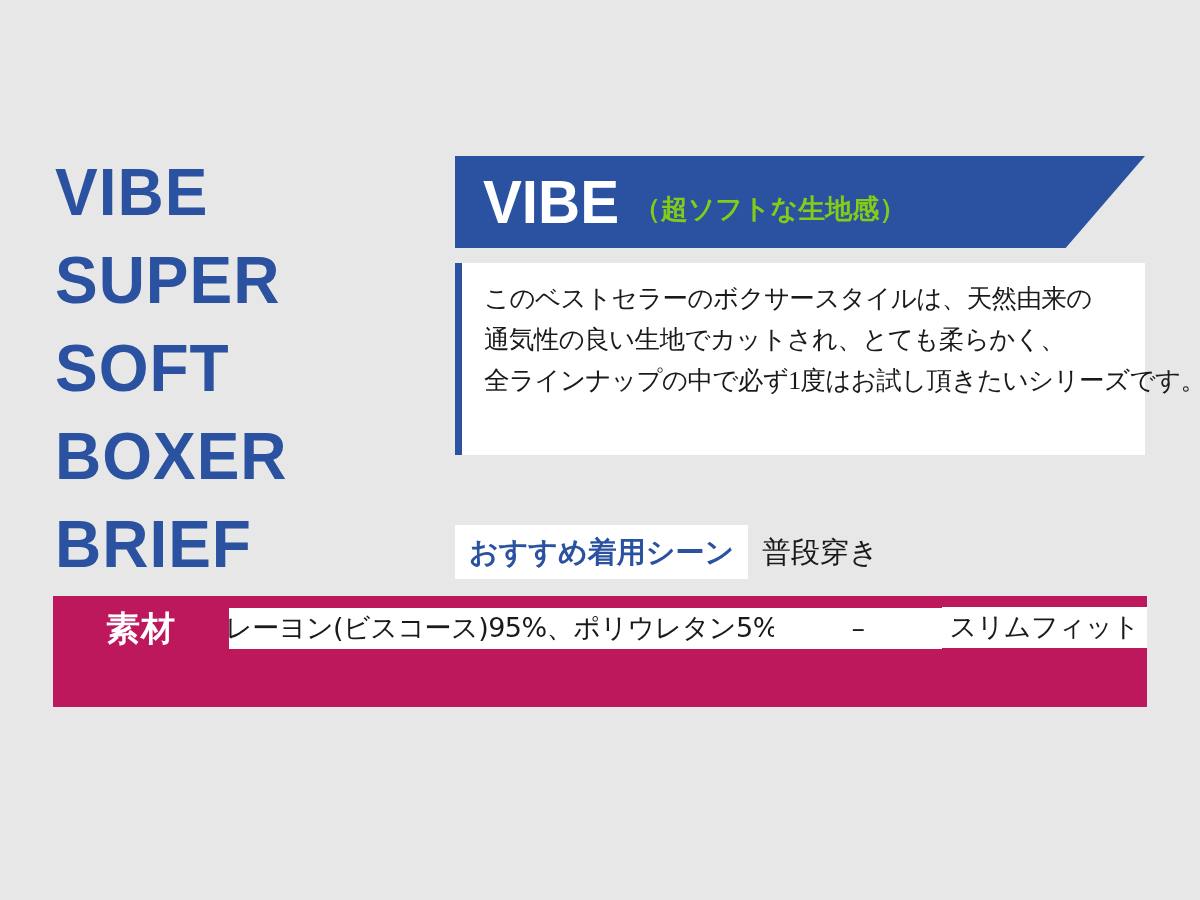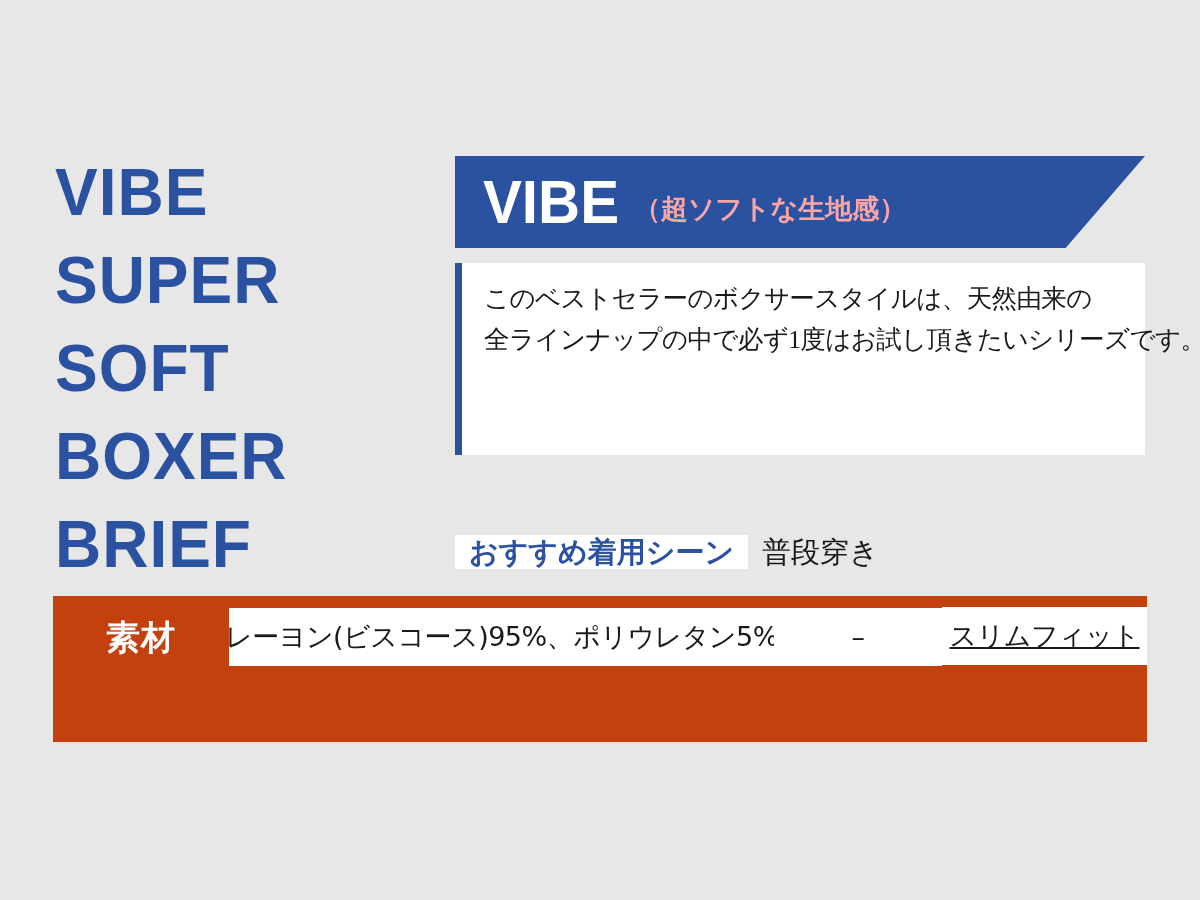--- a/index.html
+++ b/index.html
@@ -62,21 +62,21 @@
     color: #ffffff;
     font-weight: 700;
     font-size: 62px;
     line-height: 62px;
     letter-spacing: 0px;
     font-family: "Liberation Sans Narrow", "Liberation Sans", sans-serif;
     transform: scaleX(0.94);
     transform-origin: left center;
   }
   .banner-sub {
-    color: #fca5a5;
+    color: #84cc16;
     font-weight: 700;
     font-size: 27px;
     line-height: 27px;
     margin-left: 6px;
     margin-top: 12px;
     white-space: nowrap;
     font-family: "DejaVu Sans", "Liberation Sans", sans-serif;
   }
 
   
@@ -111,21 +111,21 @@
     height: 44px;
     display: flex;
     align-items: center;
   }
   .scene-tag {
     background: #ffffff;
     color: #2a52a0;
     font-weight: 700;
     font-size: 29px;
     line-height: 40px;
-    height: 34px;
+    height: 54px;
     display: flex;
     align-items: center;
     padding: 0 14px;
     box-sizing: border-box;
     white-space: nowrap;
     font-family: "DejaVu Sans", "Liberation Sans", sans-serif;
     letter-spacing: 0px;
   }
   .scene-value {
     color: #1a1a1a;
@@ -135,22 +135,22 @@
     white-space: nowrap;
     font-family: "DejaVu Sans", "Liberation Sans", sans-serif;
   }
 
   
   .spec-table {
     position: absolute;
     left: 53px;
     top: 596px;
     width: 1094px;
-    height: 146px;
-    background: #c2410c;
+    height: 111px;
+    background: #be185d;
     display: grid;
     grid-template-columns: 176px 545px 168px 205px;
     grid-template-rows: 1fr 1fr;
     column-gap: 0;
     row-gap: 0;
     box-sizing: border-box;
     padding: 8px 24px 8px 0;
   }
   .cell {
     display: flex;
@@ -171,21 +171,21 @@
     background: #ffffff;
     color: #1a1a1a;
     font-size: 27px;
     line-height: 30px;
     white-space: nowrap;
     font-family: "DejaVu Sans", "Liberation Sans", sans-serif;
     letter-spacing: -0.5px;
     margin: 4px 0;
   }
   .cell-value.r1 { margin-bottom: 3px; justify-content: center; }
-  .cell-value.r2 { margin-top: 3px; text-decoration: underline; }
+  .cell-value.r2 { margin-top: 3px; }
   .cell-value .txt { display: block; padding: 0 10px; }
   .dash-value { font-size: 27px; }
 </style>
 </head>
 <body>
 
 <div class="page">
 
   <div class="product-title">
     <span class="tline">VIBE</span>
@@ -196,20 +196,21 @@
   </div>
 
   <div class="banner">
     <span class="banner-main">VIBE</span>
     <span class="banner-sub">（超ソフトな生地感）</span>
   </div>
 
   <div class="desc-box">
     <div class="desc-inner">
       <span class="desc-line">このベストセラーのボクサースタイルは、天然由来の</span>
+      <span class="desc-line">通気性の良い生地でカットされ、とても柔らかく、</span>
       <span class="desc-line">全ラインナップの中で必ず1度はお試し頂きたいシリーズです。</span>
     </div>
   </div>
 
   <div class="scene-row">
     <span class="scene-tag">おすすめ着用シーン</span>
     <span class="scene-value">普段穿き</span>
   </div>
 
   <div class="spec-table">

